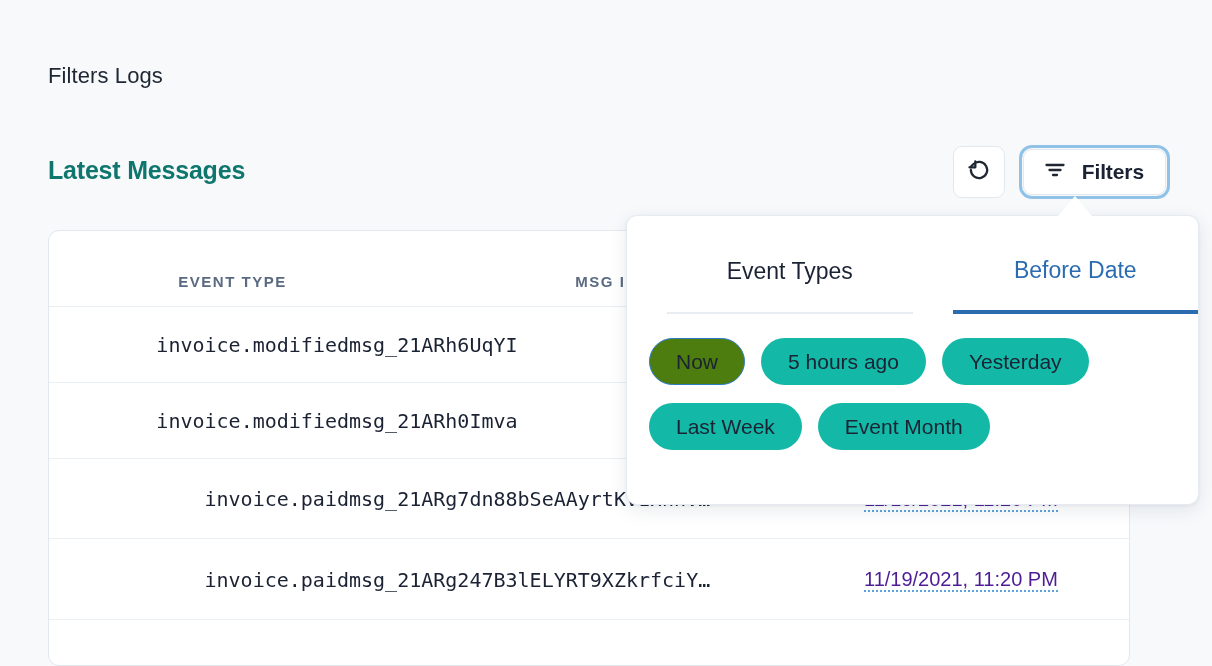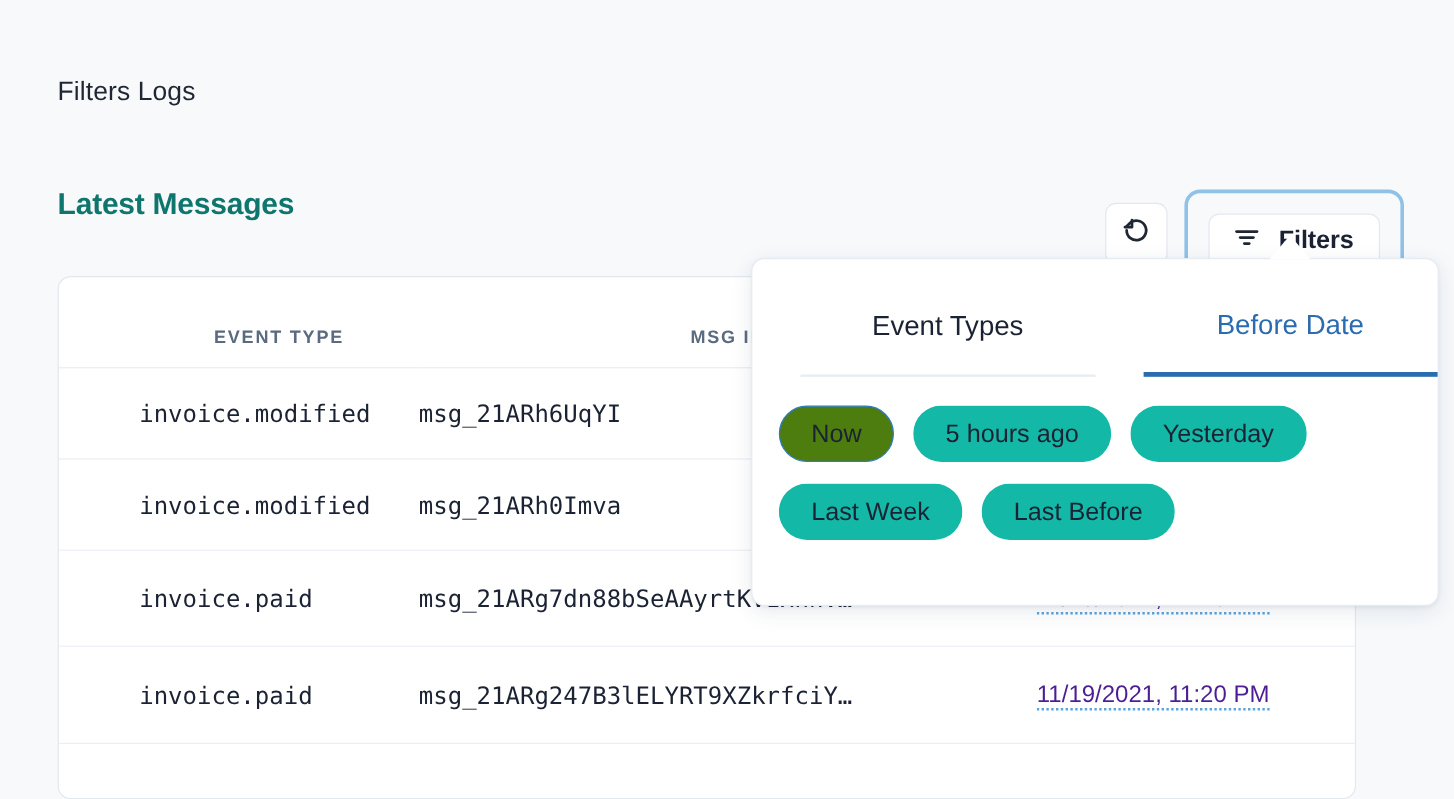--- a/index.html
+++ b/index.html
@@ -57,23 +57,22 @@
     border: 1px solid #e3e8ef;
     display: flex;
     align-items: center;
     justify-content: center;
     cursor: pointer;
   }
 
   .filters-btn-wrap {
     border: 3px solid #90c2e7;
     border-radius: 13px;
-    padding: 17px;
+    padding: 1px;
     background: transparent;
-    margin-top: 13px;
   }
 
   .filters-btn {
     height: 46px;
     border-radius: 9px;
     background: #ffffff;
     border: 1px solid #e3e8ef;
     display: flex;
     align-items: center;
     justify-content: center;
@@ -119,21 +118,21 @@
     font-family: "DejaVu Sans Mono", "Liberation Mono", monospace;
     font-size: 20px;
     color: #1a2233;
     padding: 26px 0 25px 0;
     border-bottom: 1px solid #eaeff4;
     vertical-align: middle;
     white-space: nowrap;
     overflow: hidden;
   }
 
-  .col-event  { width: 300px; padding-left: 67px !important; }
+  .col-event  { width: 300px; padding-left: 67px !important; text-align: right; }
   .col-msgid  { width: 515px; }
   .col-time   { width: 267px; }
 
   th.col-event { padding-left: 67px !important; }
 
   .timestamp {
     font-family: "Liberation Sans", sans-serif;
     font-size: 20px;
     line-height: 1.42;
     color: #4c1d95;
@@ -299,16 +298,16 @@
   <div class="tabs">
     <div class="tab">Event Types</div>
     <div class="tab active">Before Date</div>
   </div>
 
   <div class="chips">
     <div class="chip selected">Now</div>
     <div class="chip">5 hours ago</div>
     <div class="chip">Yesterday</div>
     <div class="chip">Last Week</div>
-    <div class="chip">Last Before</div>
+    <div class="chip">Event Month</div>
   </div>
 
 </div>
 
 </body></html>

